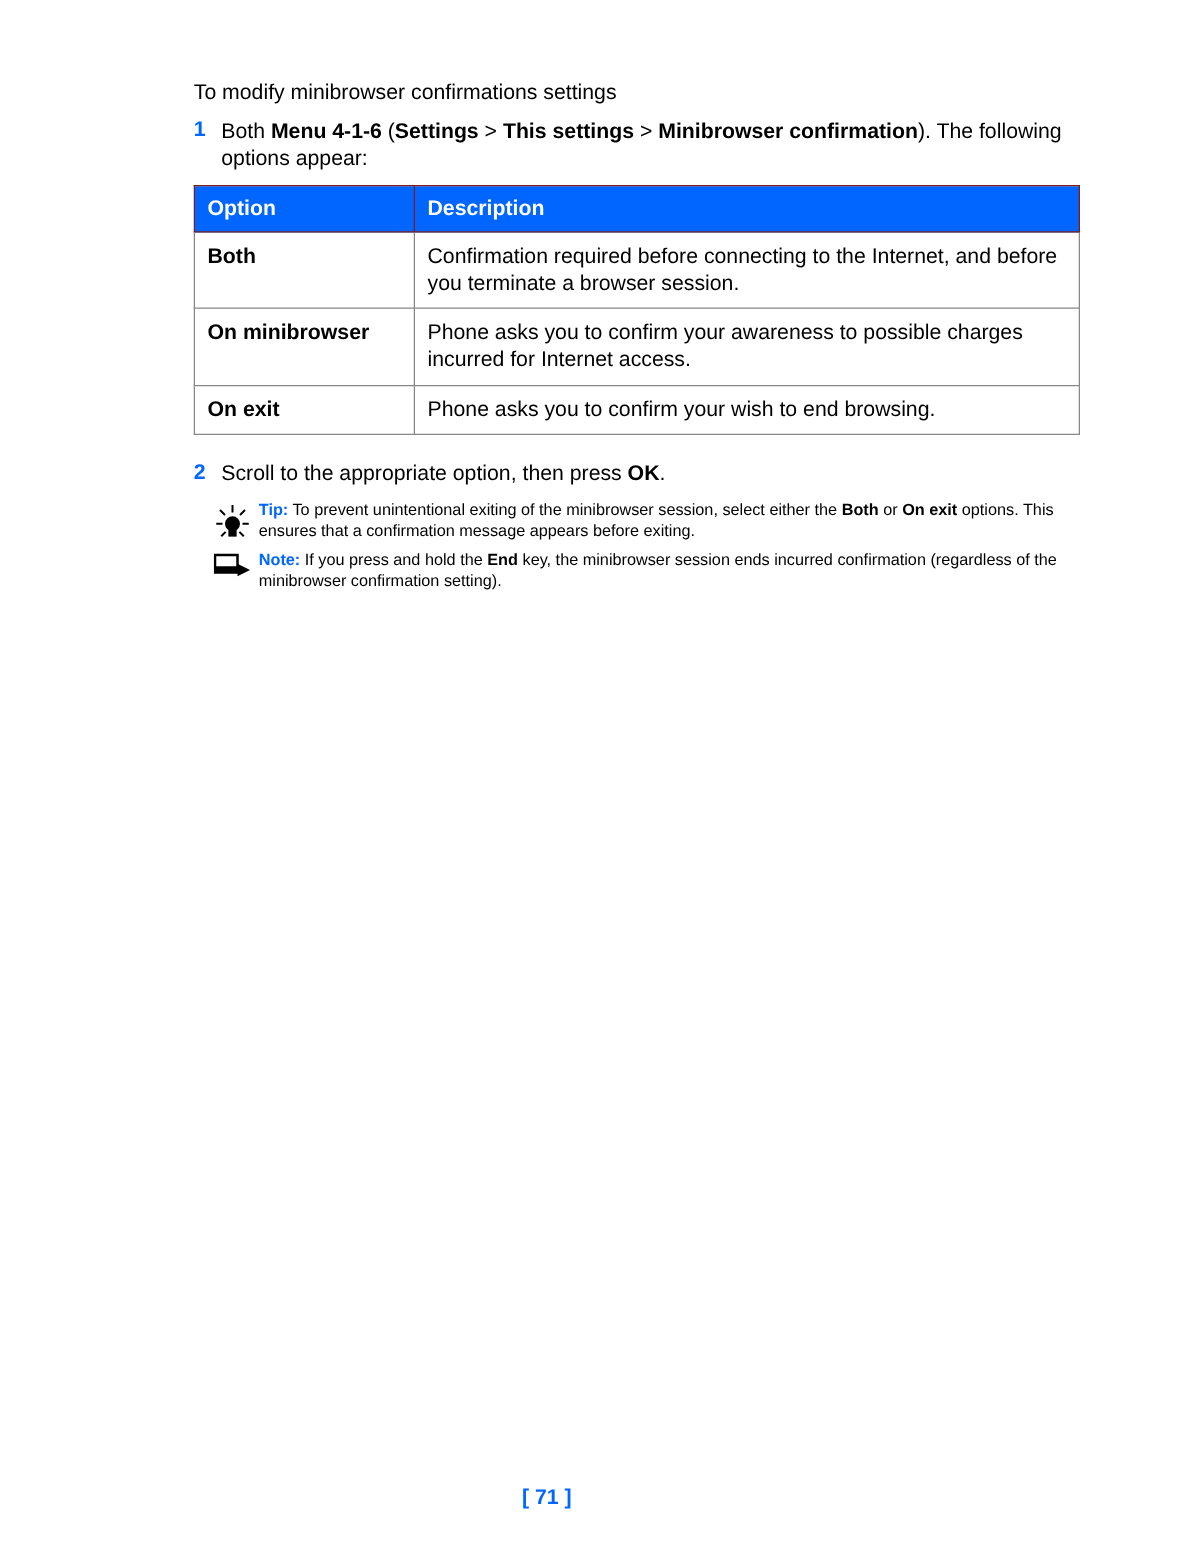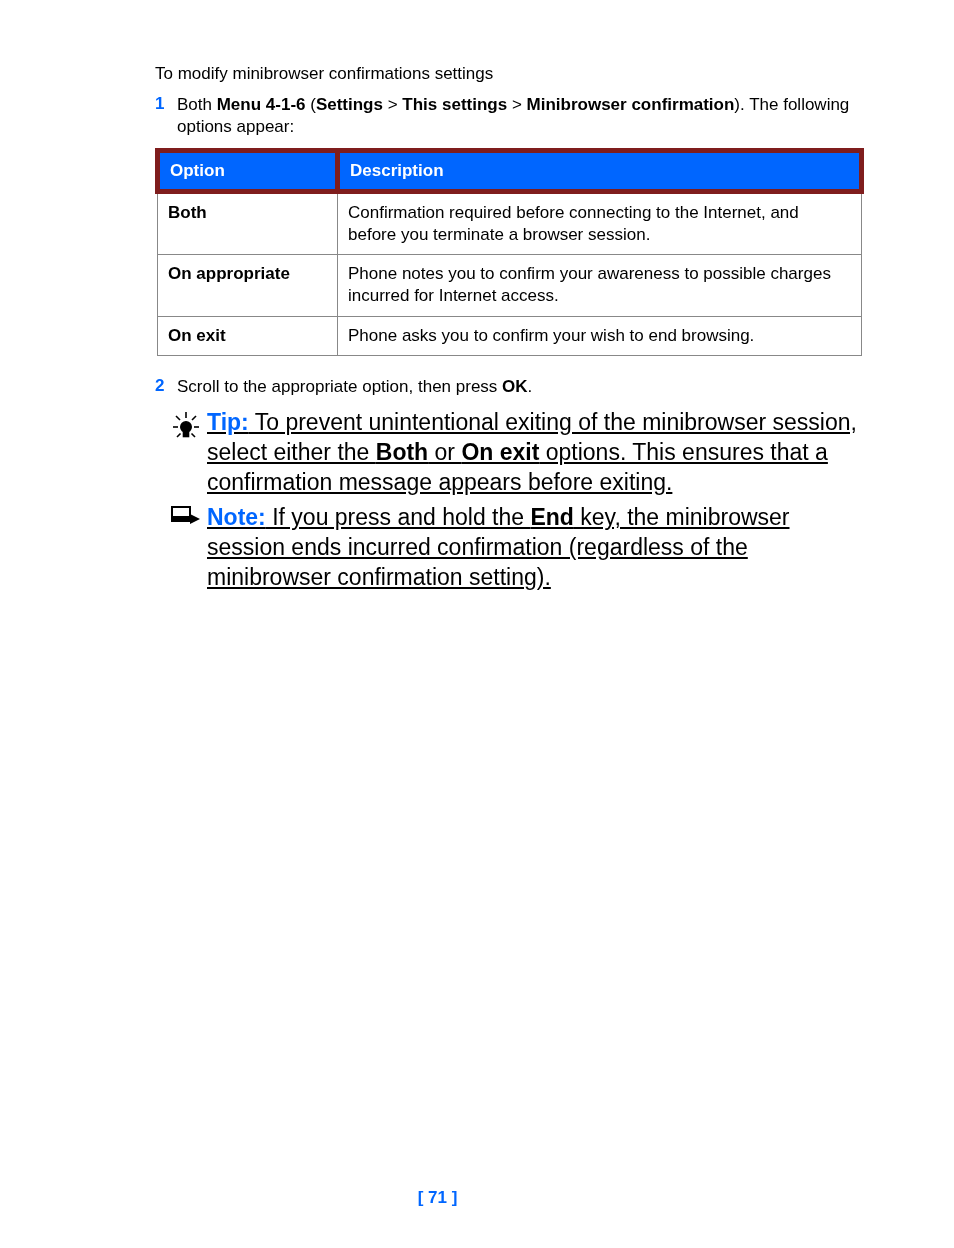--- a/index.html
+++ b/index.html
@@ -51,21 +51,21 @@
     width: 100%;
     margin: 10px 0 20px 0;
   }
   table.opts th {
     background: #0066ff;
     color: #fff;
     font-weight: bold;
     text-align: left;
     padding: 8px 10px;
     font-size: 17px;
-    border: 5px solid #7f1d1d;
+    border: 1px solid #7f1d1d;
   }
   table.opts th:first-child {
     width: 155px;
   }
   table.opts td {
     border: 1px solid #888;
     padding: 8px 10px;
     font-size: 17px;
     vertical-align: top;
     line-height: 1.3;
@@ -79,23 +79,22 @@
     margin: 6px 0 6px 10px;
   }
   .callout-icon {
     width: 42px;
     flex: 0 0 42px;
     display: flex;
     justify-content: center;
     padding-top: 2px;
   }
   .callout-text {
-    font-size: 23px;
+    font-size: 13px;
     line-height: 1.3;
-    text-decoration: underline;
   }
   .callout-label {
     color: #0066ff;
     font-weight: bold;
   }
   .page-num {
     position: absolute;
     bottom: 40px;
     left: 0;
     width: 875px;
@@ -126,22 +125,22 @@
         <th>Option</th>
         <th>Description</th>
       </tr>
     </thead>
     <tbody>
       <tr>
         <td class="opt-name">Both</td>
         <td>Confirmation required before connecting to the Internet, and before you terminate a browser session.</td>
       </tr>
       <tr>
-        <td class="opt-name">On appropriate</td>
-        <td>Phone notes you to confirm your awareness to possible charges incurred for Internet access.</td>
+        <td class="opt-name">On minibrowser</td>
+        <td>Phone asks you to confirm your awareness to possible charges incurred for Internet access.</td>
       </tr>
       <tr>
         <td class="opt-name">On exit</td>
         <td>Phone asks you to confirm your wish to end browsing.</td>
       </tr>
     </tbody>
   </table>
 
   <div class="step">
     <div class="step-num">2</div>

